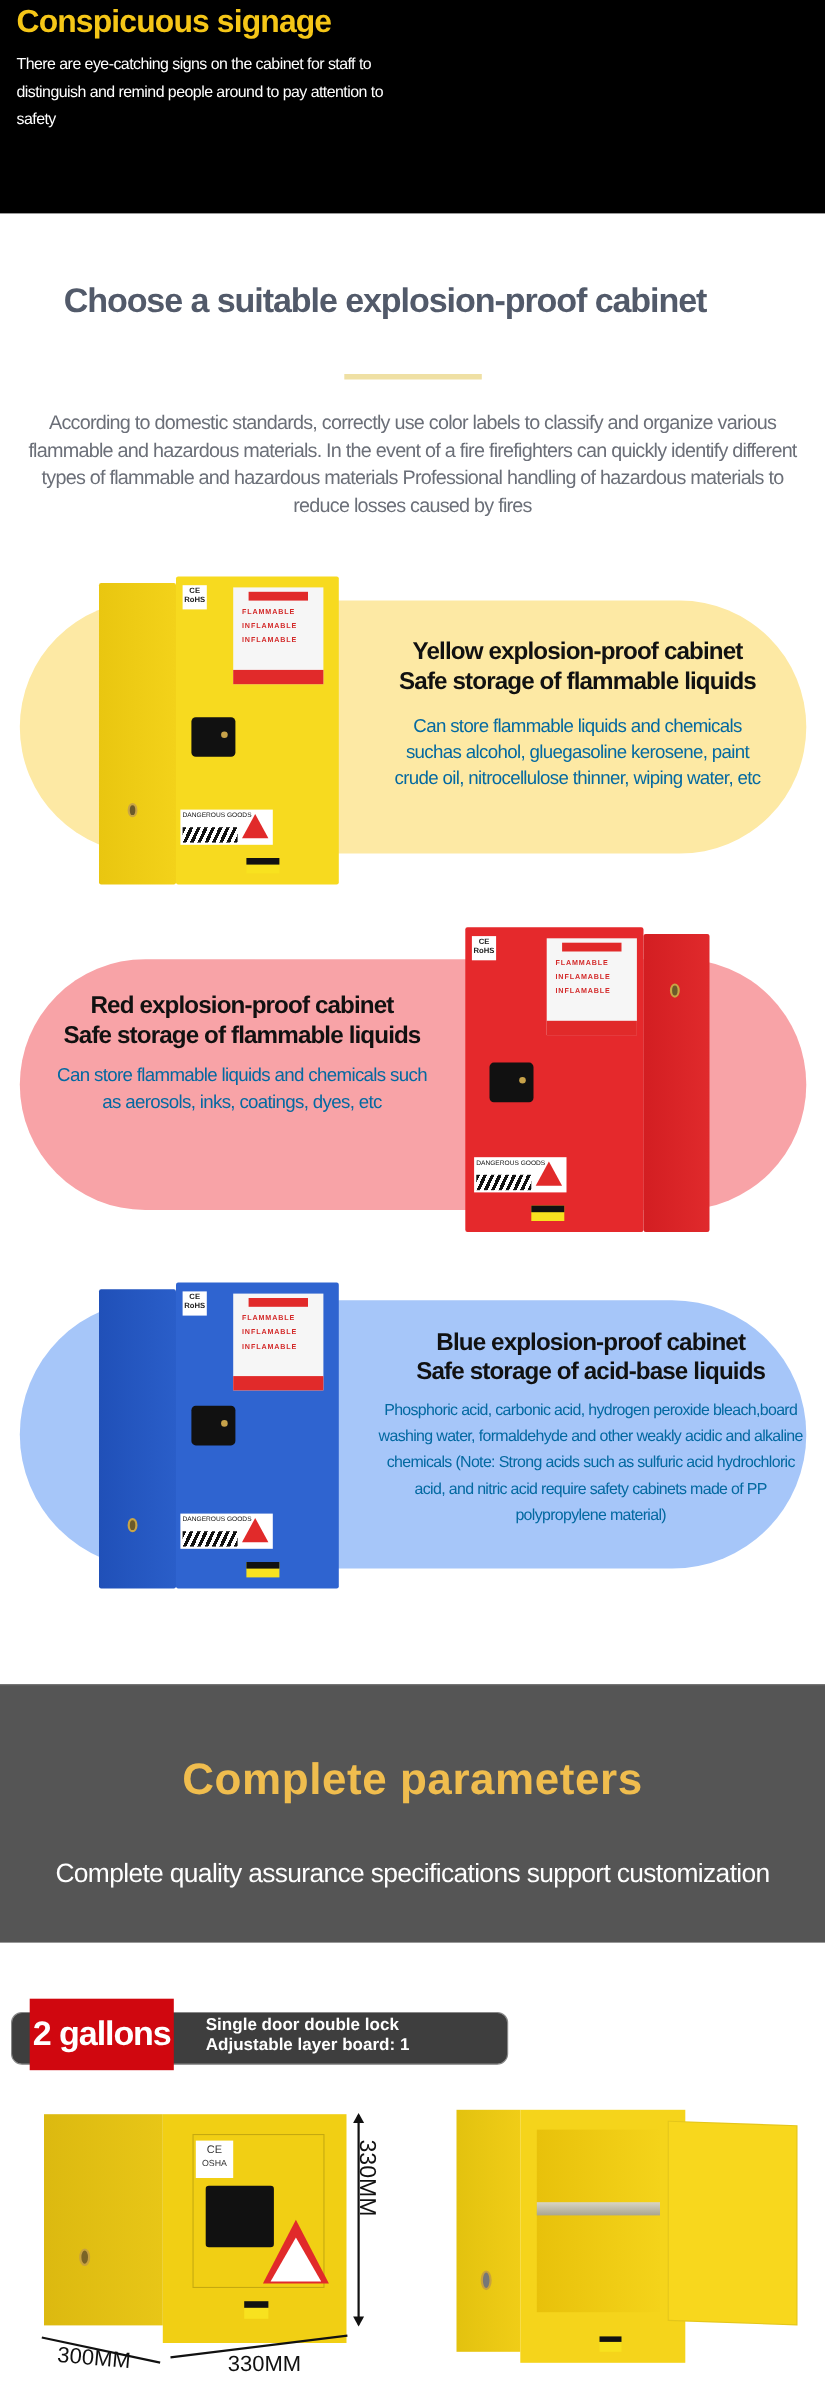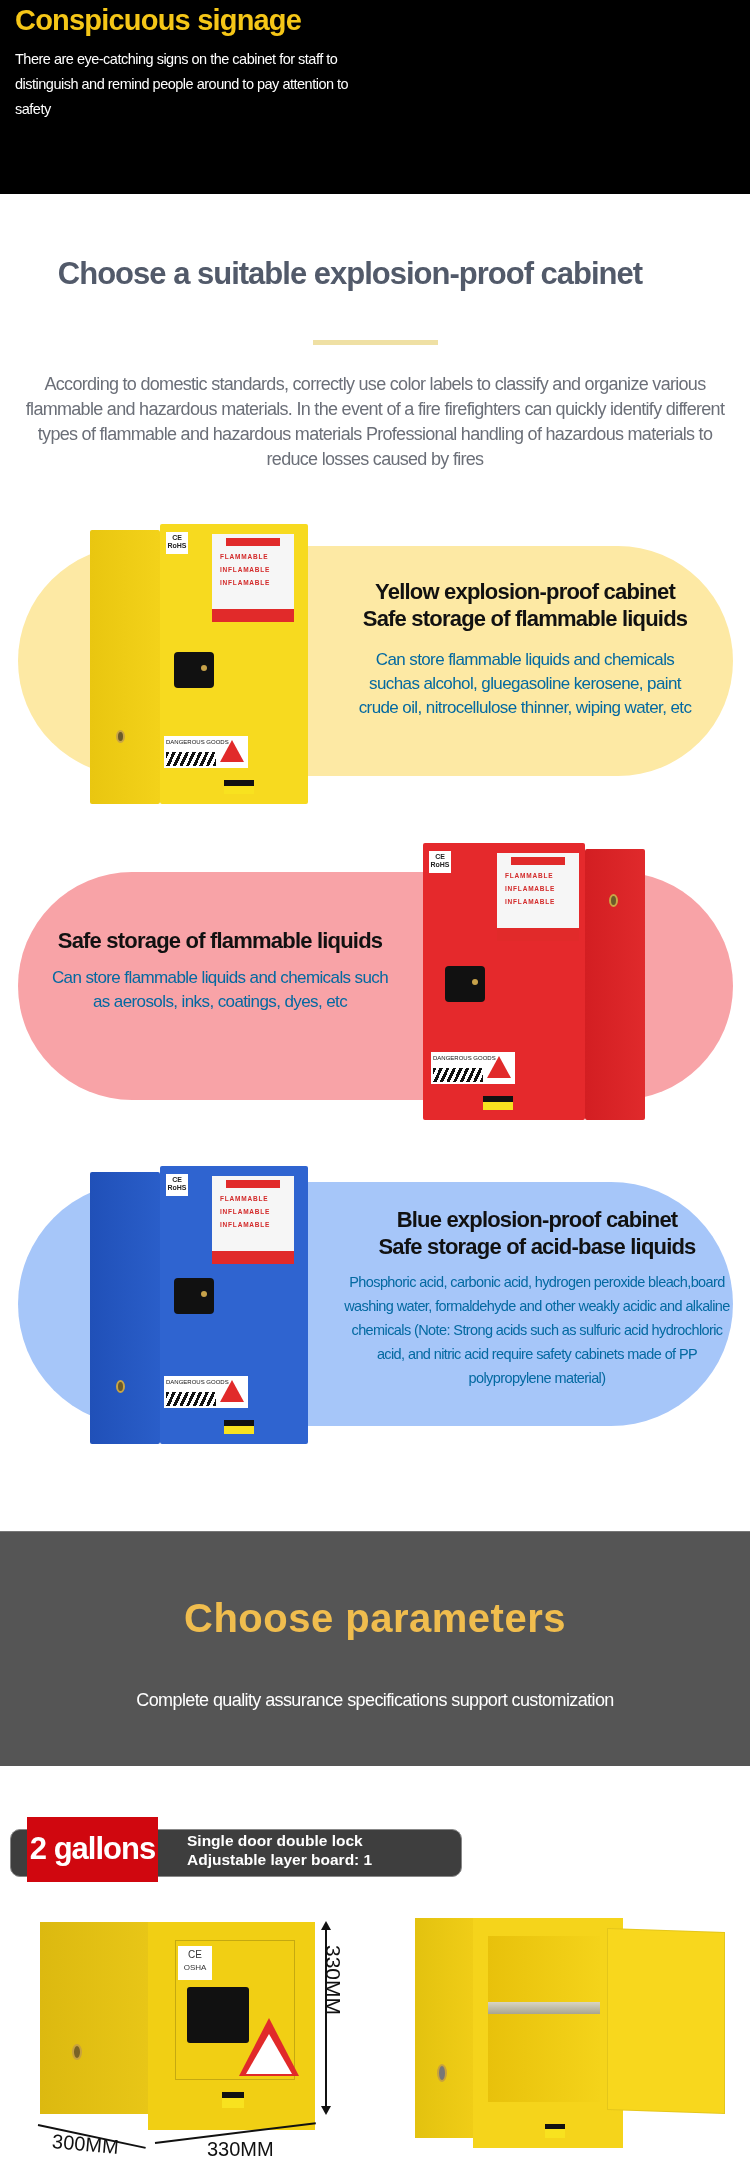--- a/index.html
+++ b/index.html
@@ -58,21 +58,21 @@
   .cab-red .cab-front { background: #e5292c; }
   .cab-blue .cab-side { background: linear-gradient(90deg, #2050b8, #2a5ec9); }
   .cab-blue .cab-front { background: #2f64d0; }
 
   .cab-red .cab-side { left: auto; right: 0; }
   .cab-red .cab-front { left: 0; right: 60px; }
 
   
   .params-banner { position: absolute; left: 0; top: 1531px; width: 750px; height: 235px; background: #555555; border-top: 1px solid #777; }
   .params-title { position: absolute; top: 64px; left: 0; width: 750px; text-align: center; font-size: 40px; font-weight: bold; color: #f0bd4e; letter-spacing: 0.5px; }
-  .params-sub { position: absolute; top: 158px; left: 0; width: 750px; text-align: center; font-size: 18px; color: #ffffff; letter-spacing: -0.6px; }
+  .params-sub { position: absolute; top: 158px; left: 0; width: 750px; text-align: center; font-size: 24px; color: #ffffff; letter-spacing: -0.6px; }
 
   
   .spec-bar { position: absolute; left: 10px; top: 1829px; width: 452px; height: 48px; background: #3e3e3e; border-radius: 10px; border: 1px solid #888; }
   .spec-badge { position: absolute; left: 27px; top: 1817px; width: 131px; height: 65px; background: #d0070f; color: #fff; font-size: 31px; font-weight: bold; text-align: center; line-height: 64px; letter-spacing: -1px; }
   .spec-lines { position: absolute; left: 187px; top: 1831px; color: #fff; font-weight: bold; font-size: 15.5px; line-height: 19px; }
 
   
   .dim-cab { position: absolute; left: 40px; top: 1922px; width: 275px; height: 208px; }
   .dim-cab .d-side { position: absolute; left: 0; top: 0; width: 108px; height: 192px; background: linear-gradient(90deg, #dcb910, #e8c617); }
   .dim-cab .d-front { position: absolute; left: 108px; top: 0; width: 167px; height: 208px; background: #f1cf14; }
@@ -162,21 +162,21 @@
       <div class="dl-tri"></div>
     </div>
     <div class="lock" style="left:22px; top:123px;"></div>
     <div class="caution-label" style="left:60px;"></div>
   </div>
   <div class="cab-side" style="width:60px;">
       <div class="side-hole" style="top:45px; left:24px;"></div>
     </div>
 </div>
 <div class="card-text red-text">
-  <div class="c-title"><br><span>Safe storage of flammable liquids</span></div>
+  <div class="c-title"><span>Red explosion-proof cabinet</span><br><span>Safe storage of flammable liquids</span></div>
   <div class="c-desc" style="padding: 0 14px;">Can store flammable liquids and chemicals such as aerosols, inks, coatings, dyes, etc</div>
 </div>
 
 <div class="pill pill-blue"></div>
 <div class="cabinet cab-blue" style="left:90px; top:1166px; width:218px; height:278px;">
   <div class="cab-side">
       <div class="side-hole" style="top:208px;"></div>
     </div>
   <div class="cab-front">
     <div class="ce-label"><span>CE</span><br><span>RoHS</span></div>
@@ -195,21 +195,21 @@
   </div>
   <div class="lock" style="top:112px;"></div>
   <div class="caution-label"></div>
 </div>
 <div class="card-text blue-text">
   <div class="c-title"><span>Blue explosion-proof cabinet</span><br><span>Safe storage of acid-base liquids</span></div>
   <div class="c-desc" style="padding: 0 6px;">Phosphoric acid, carbonic acid, hydrogen peroxide bleach,board washing water, formaldehyde and other weakly acidic and alkaline chemicals (Note: Strong acids such as sulfuric acid hydrochloric acid, and nitric acid require safety cabinets made of PP polypropylene material)</div>
 </div>
 
 <div class="params-banner">
-  <div class="params-title">Choose parameters</div>
+  <div class="params-title">Complete parameters</div>
   <div class="params-sub">Complete quality assurance specifications support customization</div>
 </div>
 
 <div class="spec-bar"></div>
 <div class="spec-badge">2 gallons</div>
 <div class="spec-lines">
   <div>Single door double lock</div>
   <div>Adjustable layer board: 1</div>
 </div>
 

